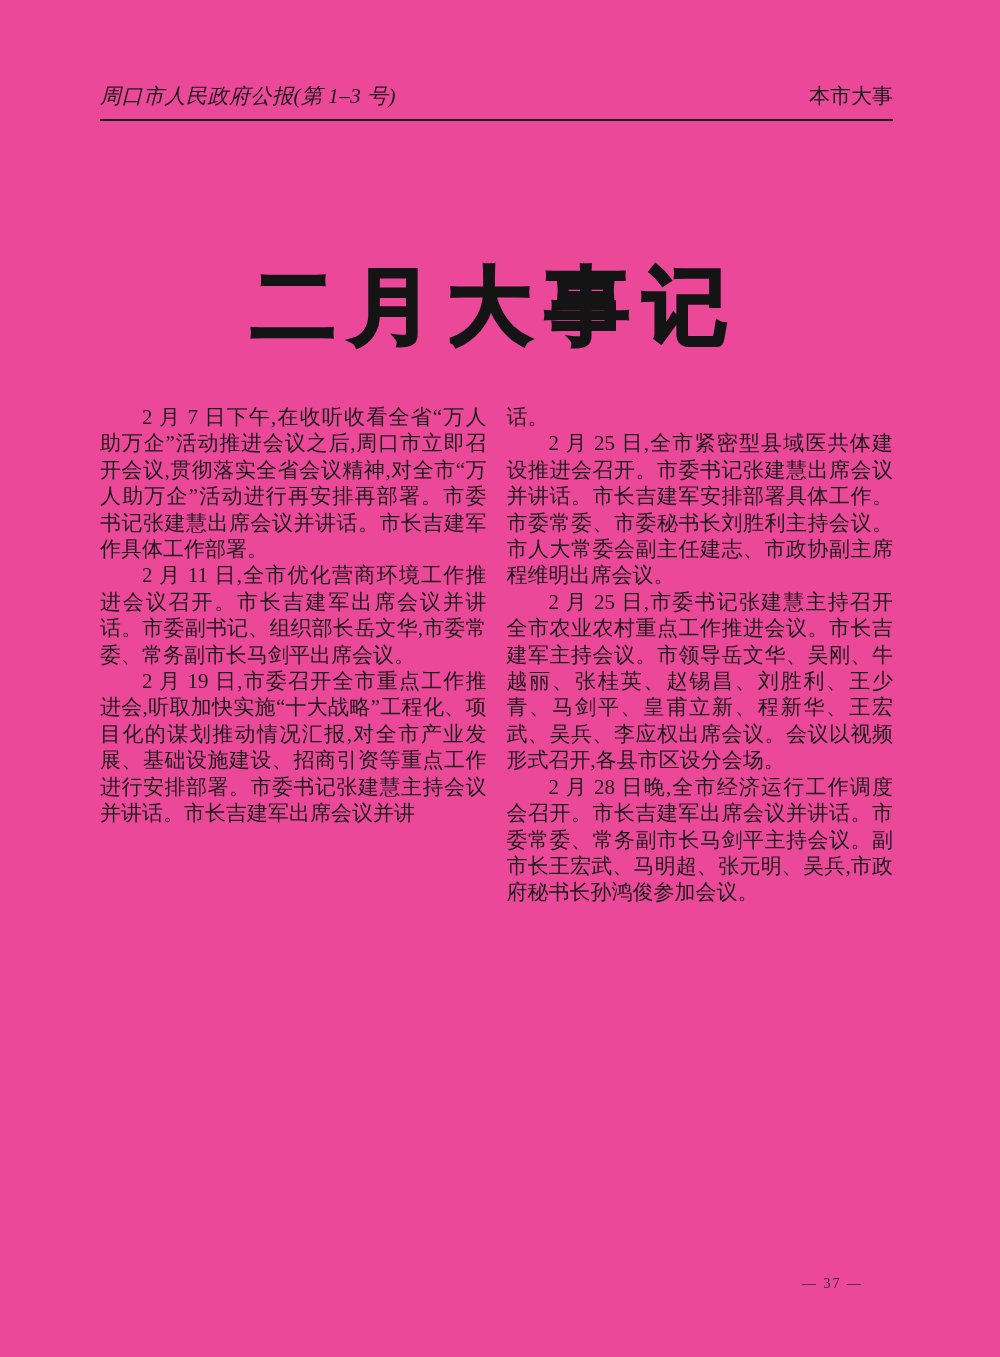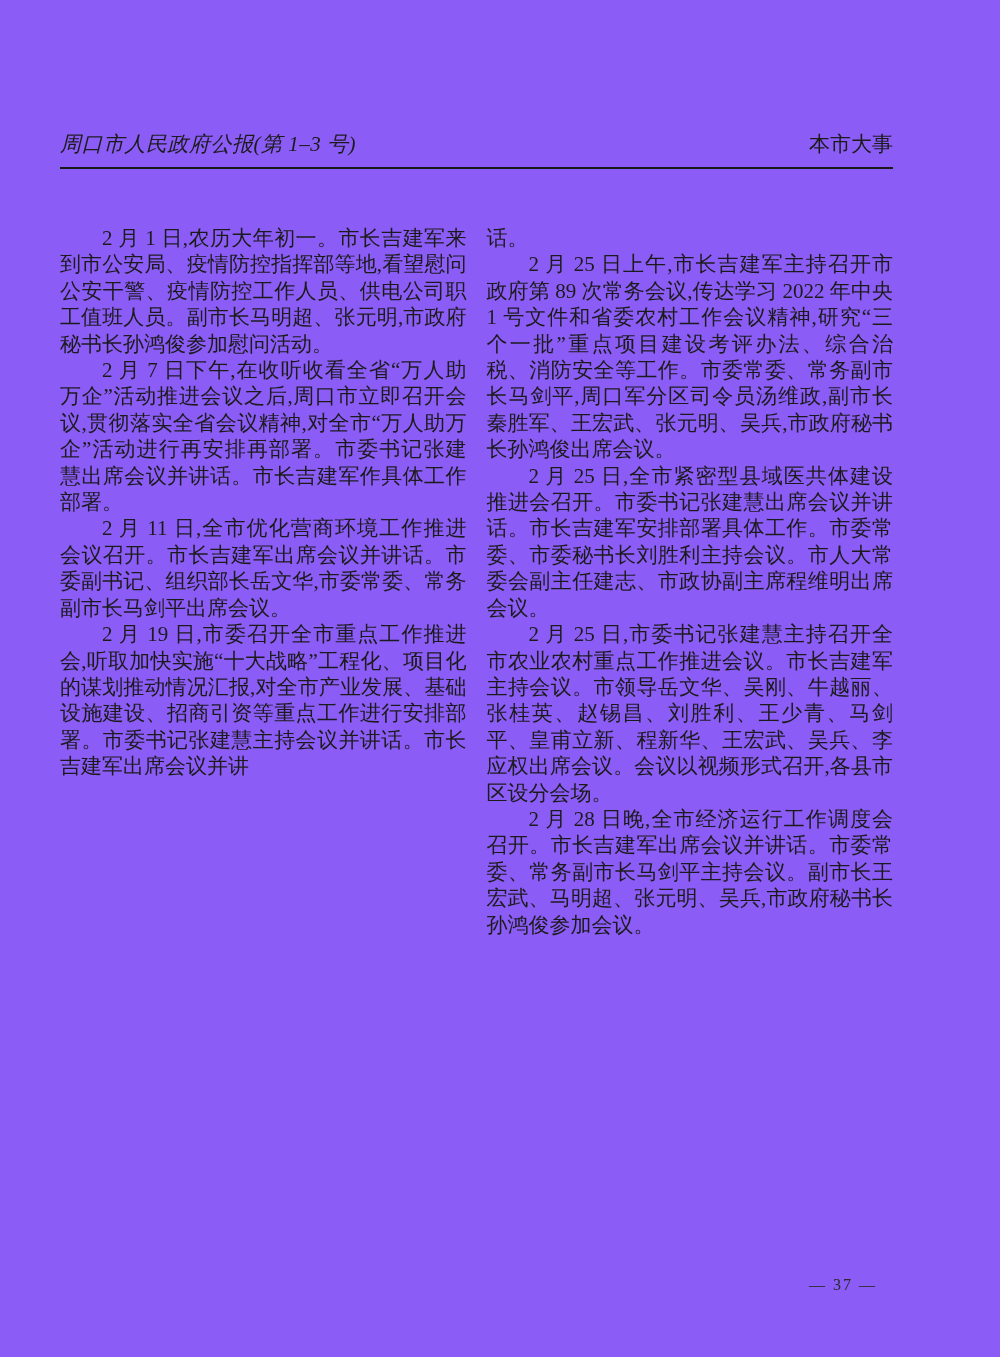--- a/index.html
+++ b/index.html
@@ -2,36 +2,36 @@
 <html><head>
 <meta charset="utf-8">
 <style>
   * { box-sizing: border-box; }
   html, body { margin: 0; padding: 0; background: #e8e8e8; }
   .page {
     position: relative;
     width: 1000px;
     height: 1357px;
     margin: 0 auto;
-    background: #8b5cf6;
+    background: #ec4899;
     color: #1b1b1b;
     font-family: "Liberation Serif", "DejaVu Serif", serif;
-    padding: 82px 107px 0 60px;
+    padding: 82px 107px 0 100px;
     overflow: hidden;
   }
   .page-header {
     display: flex;
     justify-content: space-between;
     align-items: baseline;
     font-size: 21px;
     padding-bottom: 9px;
     border-bottom: 2px solid #1a1a1a;
   }
   .journal-title { font-style: italic; letter-spacing: 0.5px; }
-  .section-title { font-style: normal; margin-top: 48px; }
+  .section-title { font-style: normal; }
   .article-title {
     margin: 143px 0 0 0;
     text-align: center;
     font-family: "DejaVu Sans", "Liberation Sans", sans-serif;
     font-size: 84px;
     line-height: 1;
     font-weight: 900;
     letter-spacing: 14px;
     color: #141414;
     -webkit-text-stroke: 3px #141414;
@@ -50,47 +50,46 @@
     font-size: 21px;
     line-height: 26.4px;
     text-align: justify;
     text-indent: 2em;
     word-break: break-all;
   }
   .column p.continuation { text-indent: 0; }
   .page-footer {
     position: absolute;
     top: 1276px;
-    right: 123px;
-    font-size: 16px;
+    right: 137px;
+    font-size: 14px;
     letter-spacing: 2px;
     color: #2a2a2a;
   }
 </style>
 </head>
 <body>
 
 <div class="page">
 
   <header class="page-header">
     <span class="journal-title">周口市人民政府公报(第 1–3 号)</span>
     <span class="section-title">本市大事</span>
   </header>
 
+  <h1 class="article-title">二月大事记</h1>
 
   <main class="article-body">
     <div class="column">
-      <p>2 月 1 日,农历大年初一。市长吉建军来到市公安局、疫情防控指挥部等地,看望慰问公安干警、疫情防控工作人员、供电公司职工值班人员。副市长马明超、张元明,市政府秘书长孙鸿俊参加慰问活动。</p>
       <p>2 月 7 日下午,在收听收看全省“万人助万企”活动推进会议之后,周口市立即召开会议,贯彻落实全省会议精神,对全市“万人助万企”活动进行再安排再部署。市委书记张建慧出席会议并讲话。市长吉建军作具体工作部署。</p>
       <p>2 月 11 日,全市优化营商环境工作推进会议召开。市长吉建军出席会议并讲话。市委副书记、组织部长岳文华,市委常委、常务副市长马剑平出席会议。</p>
       <p>2 月 19 日,市委召开全市重点工作推进会,听取加快实施“十大战略”工程化、项目化的谋划推动情况汇报,对全市产业发展、基础设施建设、招商引资等重点工作进行安排部署。市委书记张建慧主持会议并讲话。市长吉建军出席会议并讲</p>
     </div>
     <div class="column">
       <p class="continuation">话。</p>
-      <p>2 月 25 日上午,市长吉建军主持召开市政府第 89 次常务会议,传达学习 2022 年中央 1 号文件和省委农村工作会议精神,研究“三个一批”重点项目建设考评办法、综合治税、消防安全等工作。市委常委、常务副市长马剑平,周口军分区司令员汤维政,副市长秦胜军、王宏武、张元明、吴兵,市政府秘书长孙鸿俊出席会议。</p>
       <p>2 月 25 日,全市紧密型县域医共体建设推进会召开。市委书记张建慧出席会议并讲话。市长吉建军安排部署具体工作。市委常委、市委秘书长刘胜利主持会议。市人大常委会副主任建志、市政协副主席程维明出席会议。</p>
       <p>2 月 25 日,市委书记张建慧主持召开全市农业农村重点工作推进会议。市长吉建军主持会议。市领导岳文华、吴刚、牛越丽、张桂英、赵锡昌、刘胜利、王少青、马剑平、皇甫立新、程新华、王宏武、吴兵、李应权出席会议。会议以视频形式召开,各县市区设分会场。</p>
       <p>2 月 28 日晚,全市经济运行工作调度会召开。市长吉建军出席会议并讲话。市委常委、常务副市长马剑平主持会议。副市长王宏武、马明超、张元明、吴兵,市政府秘书长孙鸿俊参加会议。</p>
     </div>
   </main>
 
   <footer class="page-footer">
     <span>— 37 —</span>
   </footer>
 

